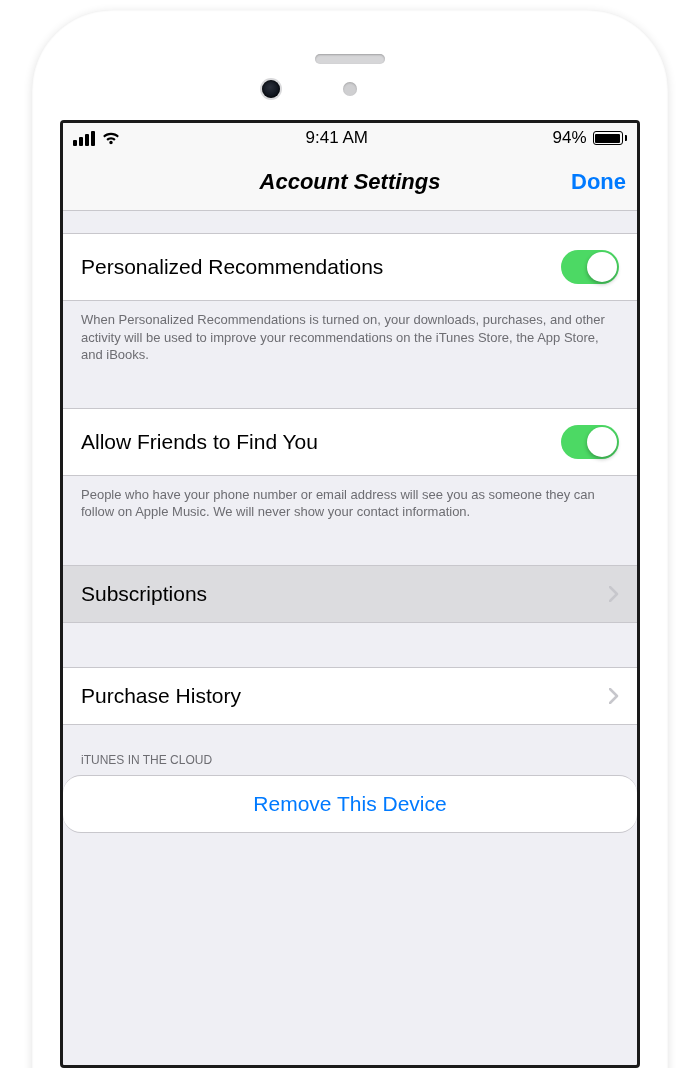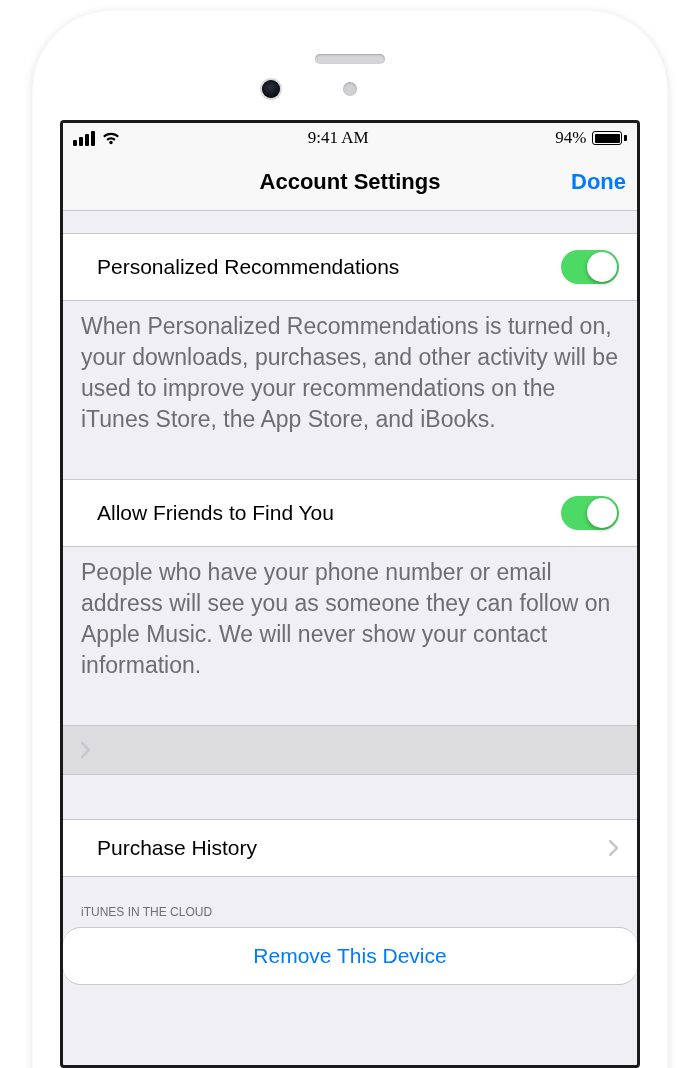--- a/index.html
+++ b/index.html
@@ -60,21 +60,20 @@
   .status-bar {
     background: #f8f8f8;
     height: 30px;
     display: flex;
     align-items: center;
     justify-content: space-between;
     padding: 0 10px;
     font-size: 17px;
     font-weight: 500;
     color: #000;
-    font-family: Liberation Serif, serif;
   }
   .status-left, .status-right { display:flex; align-items:center; gap:6px; }
   .signal { display:flex; align-items:flex-end; gap:2px; }
   .signal span { width:4px; background:#000; border-radius:1px; display:inline-block; }
   .signal span:nth-child(1){height:6px}
   .signal span:nth-child(2){height:9px}
   .signal span:nth-child(3){height:12px}
   .signal span:nth-child(4){height:15px}
   .wifi-icon svg { display:block; }
   .battery {
@@ -92,46 +91,46 @@
   
   .nav-bar {
     background:#f8f8f8;
     border-bottom:1px solid #c8c7cc;
     height:58px;
     display:flex;
     align-items:center;
     justify-content:center;
     position:relative;
   }
-  .nav-title { font-size:22px; font-weight:600; color:#000; }
+  .nav-title { font-size:22px; font-weight:600; color:#000;font-style:italic; }
   .nav-done  { position:absolute; right:11px; font-size:22px; font-weight:600; color:#007aff; }
 
   
   .content { flex:1; overflow:hidden; }
   .spacer-sm { height:22px; }
   .spacer-md { height:44px; }
 
   .cell {
     background:#fff;
     border-top:1px solid #c8c7cc;
     border-bottom:1px solid #c8c7cc;
     padding: 16px 18px;
     display:flex;
     align-items:center;
     justify-content:space-between;
     font-size:21px;
     color:#000;
   }
   .cell.pressed { background:#dcdcdf; }
   .cell.link { justify-content:center; color:#007aff;border-radius:18px; }
-  .cell .label { flex:1;margin-left:16px; }
+  .cell .label { flex:1; }
 
   .footer-text {
     padding: 10px 18px 0 18px;
-    font-size:23px;
+    font-size:13px;
     line-height:1.35;
     color:#6d6d72;
   }
   .header-text {
     padding: 28px 18px 8px 18px;
     font-size:12px;
     color:#6d6d72;
   }
 
   .toggle {
@@ -201,20 +200,21 @@
         <div class="label">Allow Friends to Find You</div>
         <div class="toggle">
             <div class="knob"></div>
           </div>
       </div>
       <div class="footer-text">People who have your phone number or email address will see you as someone they can follow on Apple Music. We will never show your contact information.</div>
 
       <div class="spacer-md"></div>
 
       <div class="cell pressed">
+        <div class="label">Subscriptions</div>
         <div class="chevron">
           <svg width="10" height="16" viewBox="0 0 10 16">
               <path d="M1 1l7 7-7 7" stroke="#c7c7cc" stroke-width="2.5" fill="none" stroke-linecap="round" stroke-linejoin="round"></path>
             </svg>
         </div>
       </div>
 
       <div class="spacer-md"></div>
 
       <div class="cell">

